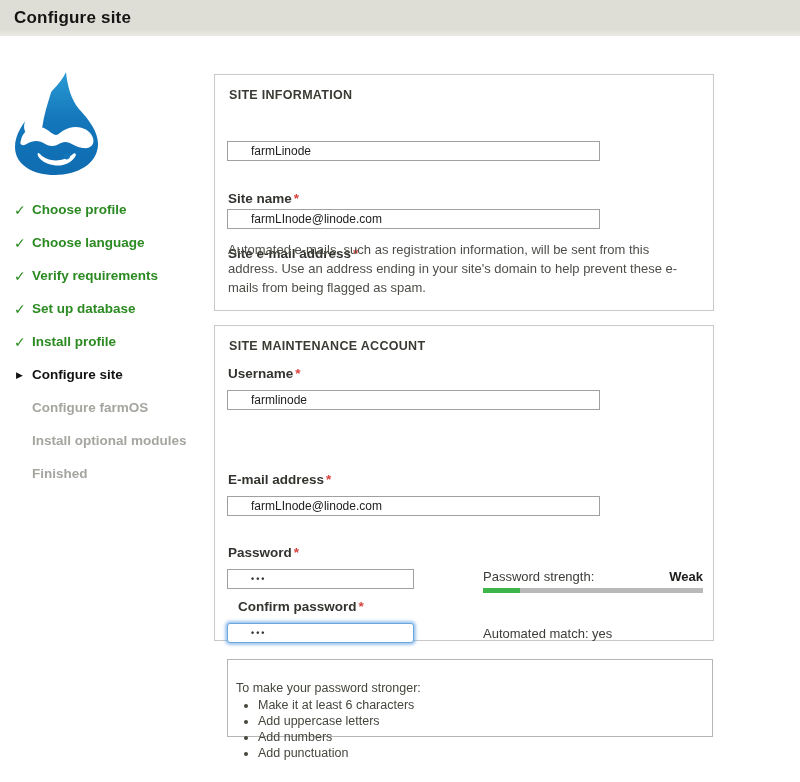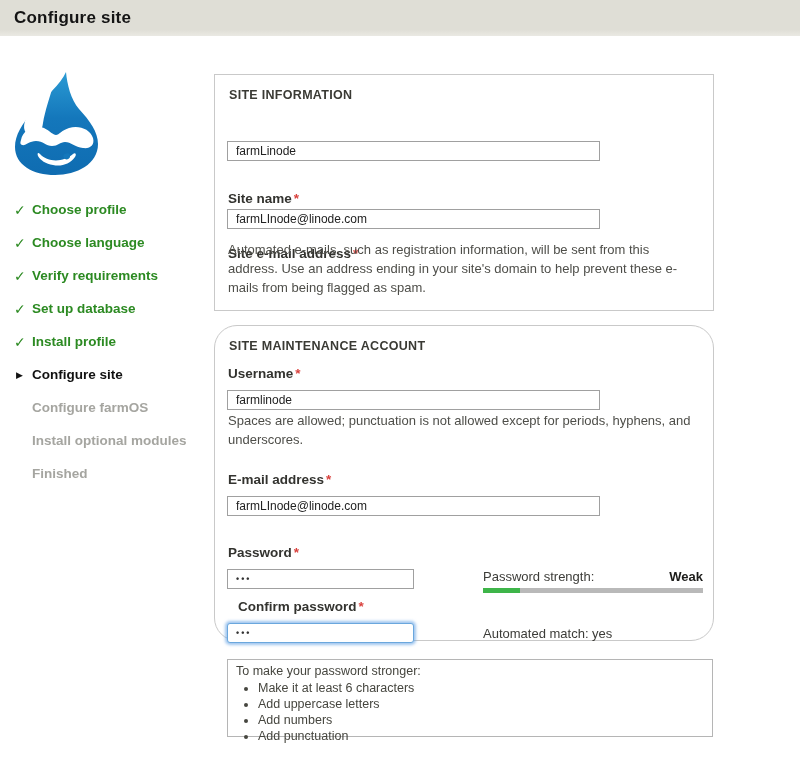--- a/index.html
+++ b/index.html
@@ -40,39 +40,39 @@
   .task-list li.active .marker { color: #111111; font-size: 9px; padding-left: 2px; }
   .task-list li.pending { color: #a5a5a0; font-weight: bold; }
   .task-list li.pending .marker { visibility: hidden; }
 
   
   .fieldset {
     position: absolute; left: 214px; width: 500px;
     border: 1px solid #c9c9c9; background: #ffffff;
   }
   #fs-site-info { top: 74px; height: 237px; }
-  #fs-maintenance { top: 325px; height: 316px; border-radius: 23px; }
+  #fs-maintenance { top: 325px; height: 316px; }
 
   .legend {
     position: absolute; left: 14px; top: 13px;
     font-size: 12.5px; font-weight: bold; color: #3a3a34; letter-spacing: 0.3px; text-align: right;
   }
 
   .form-label {
     position: absolute; left: 13px;
     font-size: 13.5px; font-weight: bold; color: #33332f;
   }
   .required { color: #d9413d; font-weight: bold; padding-left: 2px; }
 
   .text-input {
     position: absolute; left: 12px;
     width: 373px; height: 20px;
     border: 1px solid #a0a0a0; background: #ffffff;
     font-family: "Liberation Sans", "DejaVu Sans", sans-serif;
-    font-size: 12px; color: #222222; padding: 2px 8px;
+    font-size: 12px; color: #222222; padding: 2px 23px;
   }
   .pw-input { width: 187px; font-size: 9px; letter-spacing: 2px; font-weight: bold; color: #333; }
   .pw-input.focused {
     border: 1px solid #6aa7dd; border-radius: 3px; outline: none;
     box-shadow: 0 0 3px 2px rgba(96, 160, 228, 0.6);
   }
 
   .help-text {
     position: absolute; left: 13px; width: 472px;
     font-size: 13px; line-height: 1.45; color: #4e4e49;
@@ -85,21 +85,21 @@
   .strength-level { font-size: 13px; font-weight: bold; color: #1c1c1a; }
   .strength-bar { margin-top: 4px; height: 5px; background: #b9b9b9; position: relative; }
   .strength-fill { position: absolute; left: 0; top: 0; bottom: 0; background: #3eb549; }
 
   .match-text { position: absolute; left: 268px; top: 300px; font-size: 13px; color: #3c3c38; }
 
   
   .suggestions {
     position: absolute; left: 12px; top: 333px; width: 486px; height: 78px;
     border: 1px solid #b5b5b5; background: #ffffff;
-    padding: 4px 8px 0 8px;
+    padding: 21px 8px 0 8px;
   }
   .suggestions .sg-title { font-size: 12.5px; color: #46463f; }
   .suggestions ul { margin: 2px 0 12px 22px; }
   .suggestions li { font-size: 12.5px; color: #46463f; line-height: 1.28; }
 </style>
 </head>
 <body>
 
 <div class="page-header">
   <h1>Configure site</h1>
@@ -183,21 +183,20 @@
   <div class="help-text" style="top:158px;margin-top:8px;">Automated e-mails, such as registration information, will be sent from this address. Use an address ending in your site's domain to help prevent these e-mails from being flagged as spam.</div>
 </div>
 
 <div class="fieldset" id="fs-maintenance">
   <div class="legend">SITE MAINTENANCE ACCOUNT</div>
 
   <div class="form-label" style="top:40px;">
     <span>Username</span><span class="required">*</span>
   </div>
   <input type="text" class="text-input" style="top: 64px;" value="farmlinode">
-  <div class="help-text" style="top:86px;">Spaces are allowed; punctuation is not allowed except for periods, hyphens, and underscores.</div>
 
   <div class="form-label" style="top:146px;">
     <span>E-mail address</span><span class="required">*</span>
   </div>
   <input type="text" class="text-input" style="top: 170px;" value="farmLInode@linode.com">
 
   <div class="form-label" style="top:219px;">
     <span>Password</span><span class="required">*</span>
   </div>
   <input type="text" class="text-input pw-input" style="top: 243px;" value="•••">

